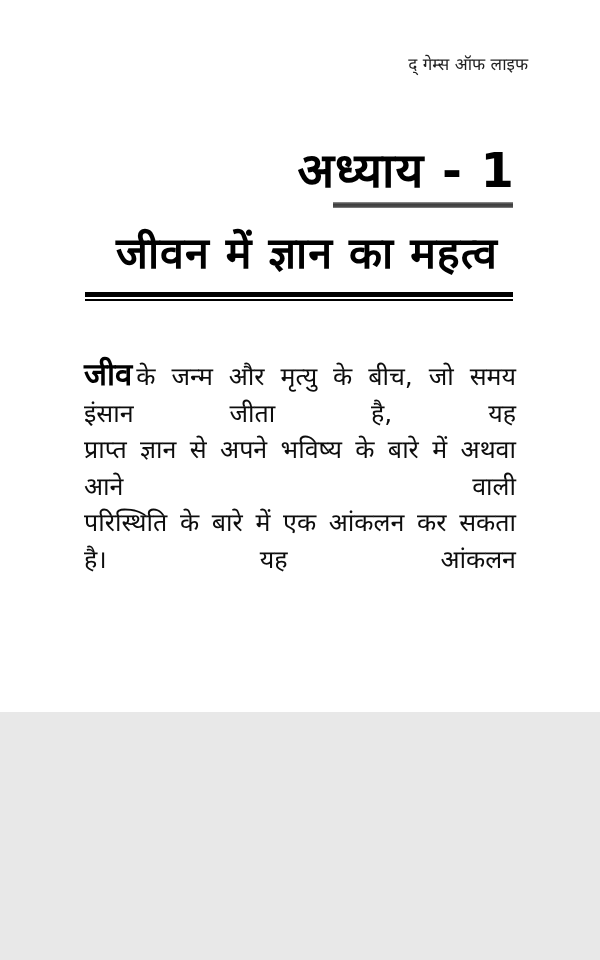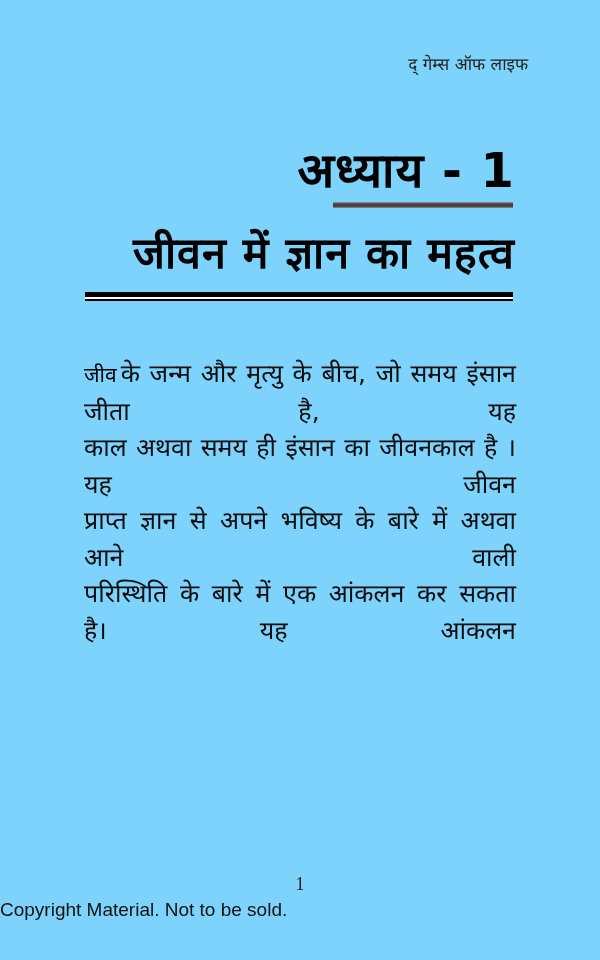--- a/index.html
+++ b/index.html
@@ -3,23 +3,23 @@
 <meta charset="utf-8">
 <style>
   html, body {
     margin: 0;
     padding: 0;
     background: #e8e8e8;
   }
   .page {
     position: relative;
     width: 600px;
-    height: 960px;
+    height: 712px;
     margin: 0 auto;
-    background: #7dd3fc;
+    background: #ffffff;
     overflow: hidden;
     font-family: "DejaVu Sans", sans-serif;
     color: var(--text-black, #0d0d0d);
   }
   .running-header {
     position: absolute;
     top: 52px;
     right: 72px;
     font-size: 17px;
     color: #1f1f1f;
@@ -40,21 +40,21 @@
     position: absolute;
     top: 202px;
     right: 87px;
     width: 180px;
     height: 6px;
     background: linear-gradient(180deg, #9a9a9a 0%, #3c3c3c 35%, var(--chapter-rule-gray, #4a4a4a) 75%, #8d8d8d 100%);
   }
   .chapter-title {
     position: absolute;
     top: 222px;
-    right: 85px;
+    right: 102px;
     margin: 0;
     font-size: 43px;
     font-weight: 700;
     letter-spacing: 1px;
     color: #000;
     white-space: nowrap;
   }
   .title-divider {
     position: absolute;
     top: 292px;
@@ -74,22 +74,22 @@
     line-height: 36.5px;
     color: #0d0d0d;
   }
   .body-line {
     text-align: justify;
     text-align-last: justify;
     white-space: normal;
     word-spacing: 1px;
   }
   .lead-word {
-    font-size: 21px;
-    font-weight: 400;
+    font-size: 31px;
+    font-weight: 700;
     color: #000;
     padding-right: 4px;
   }
   .page-number {
     position: absolute;
     top: 874px;
     left: 0;
     width: 100%;
     text-align: center;
     font-family: "Liberation Serif", serif;
@@ -119,21 +119,20 @@
   <div class="chapter-underline"></div>
 
   <h2 class="chapter-title">जीवन में ज्ञान का महत्व</h2>
 
   <div class="title-divider"></div>
 
   <div class="body-text">
     <div class="body-line">
       <span class="lead-word">जीव</span><span>के जन्म और मृत्यु के बीच, जो समय इंसान जीता है, यह</span>
     </div>
-    <div class="body-line">काल अथवा समय ही इंसान का जीवनकाल है । यह जीवन</div>
     <div class="body-line">प्राप्त ज्ञान से अपने भविष्य के बारे में अथवा आने वाली</div>
     <div class="body-line">परिस्थिति के बारे में एक आंकलन कर सकता है। यह आंकलन</div>
 
   </div>
 
   <div class="page-number">1</div>
 
   <div class="footer-notice">Copyright Material. Not to be sold.</div>
 
 </div>

